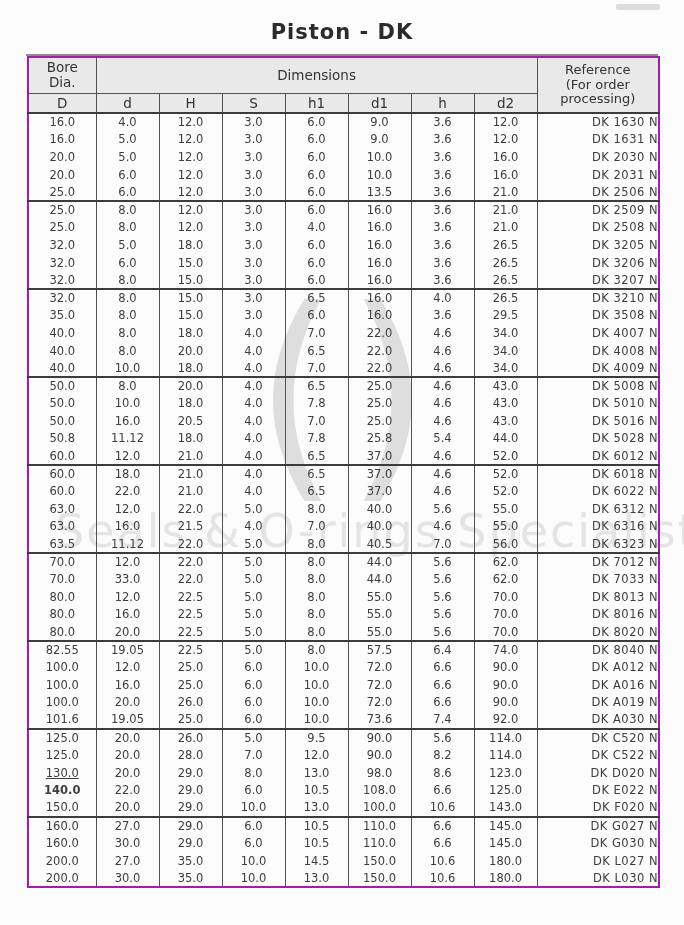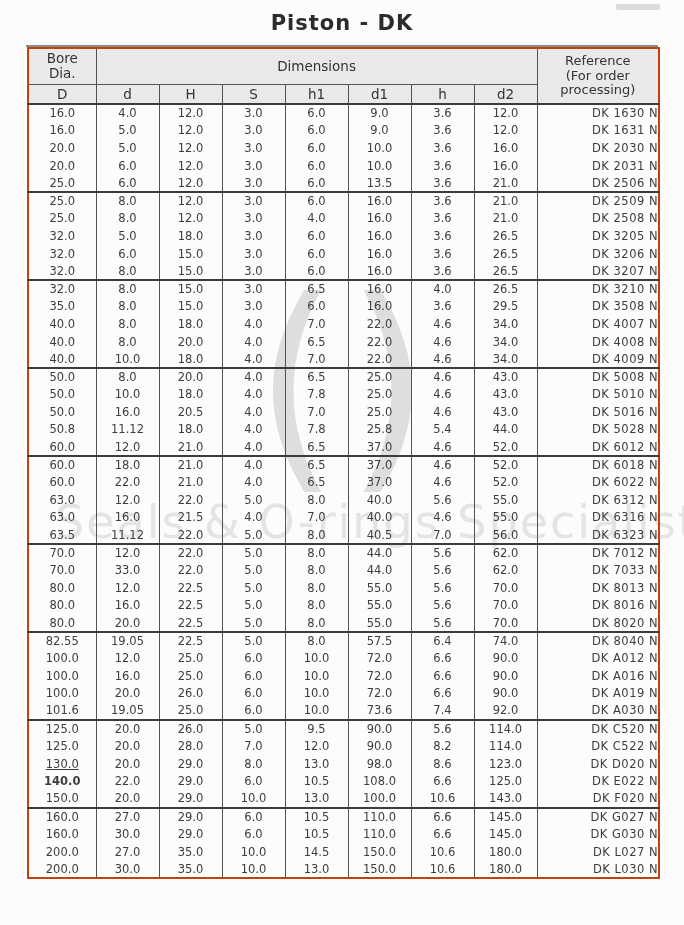--- a/index.html
+++ b/index.html
@@ -10,21 +10,21 @@
     font-family: "DejaVu Sans", "Liberation Sans", sans-serif;
     color: #3d3d3d;
     overflow: hidden;
   }
   .smudge {
     position: absolute; top: 4px; right: 24px;
     width: 44px; height: 6px; background: #dcdcdc; border-radius: 2px;
   }
   .title {
     text-align: center; font-size: 21px; font-weight: bold;
-    padding-top: 11px; letter-spacing: 1px; color: #2b2b2b;
+    padding-top: 20px; letter-spacing: 1px; color: #2b2b2b;
   }
   .title-rule {
     border: none; border-top: 2px solid #8c8c8c;
     margin: 10px 26px 0 26px;
   }
   .subtitle { font-size: 13.5px; margin: 13px 0 7px 28px; color: #333; }
 
   .table-wrap { position: relative; margin-left: 27px; width: 631px; }
 
   
@@ -44,21 +44,21 @@
   .wm-words { display: flex; flex-direction: column; margin: 0 4px; }
   .wm-words .wm-line { font-size: 92px; letter-spacing: 12px; line-height: 1.02; }
   .wm-tagline {
     margin-top: 14px; font-size: 46px; letter-spacing: 2px;
     color: #e4e4e4; text-align: center; white-space: nowrap;
   }
 
   table {
     position: relative; z-index: 1;
     width: 631px; border-collapse: collapse; table-layout: fixed;
-    border: 2px solid #c2410c;
+    border: 2px solid #a21caf;
     background: transparent;
   }
   th, td {
     border-left: 1px solid #525252;
     text-align: center; vertical-align: middle;
     padding: 0; overflow: hidden;
   }
   thead th {
     background: #e9e9e9; font-weight: normal;
     font-size: 13.5px; color: #333;

